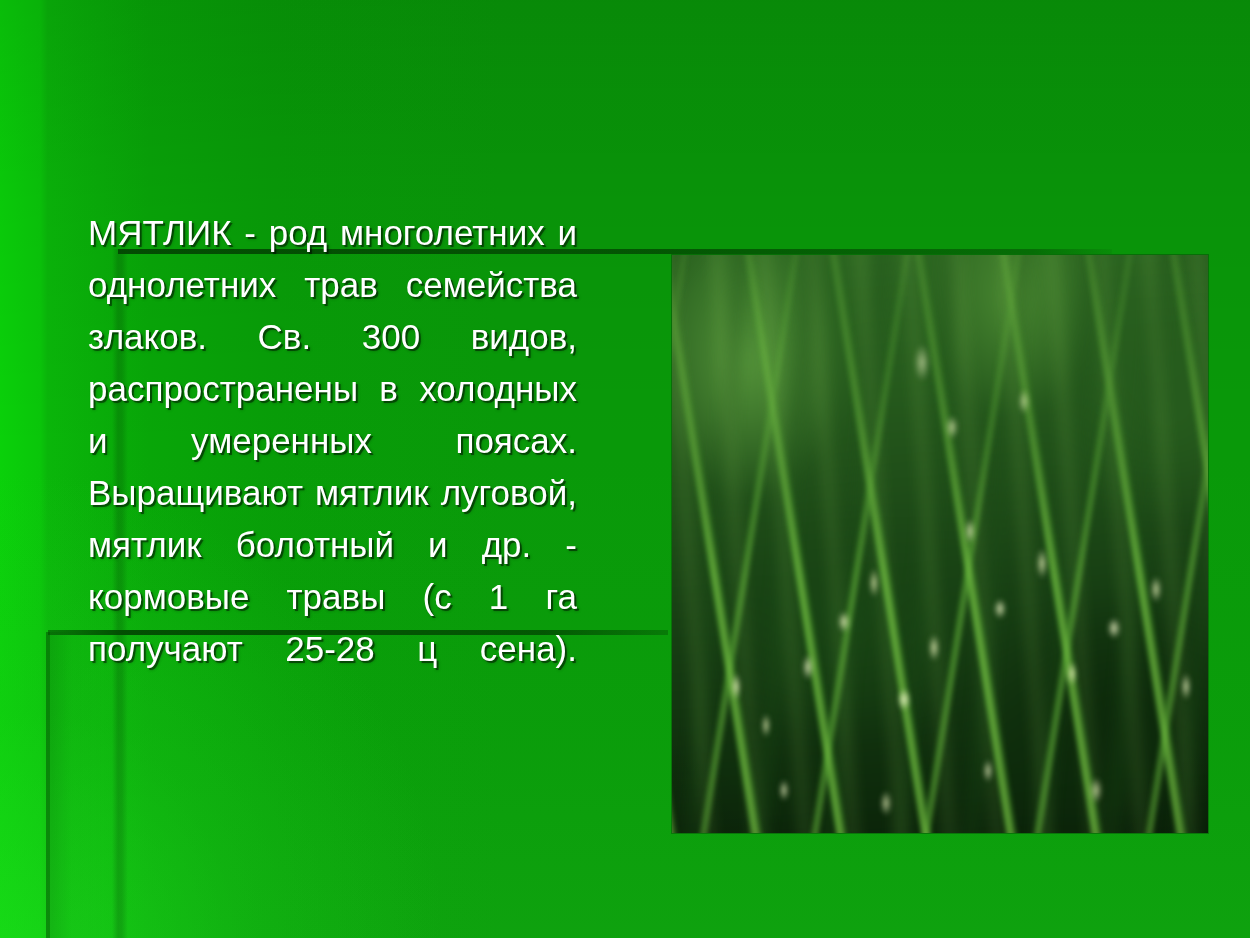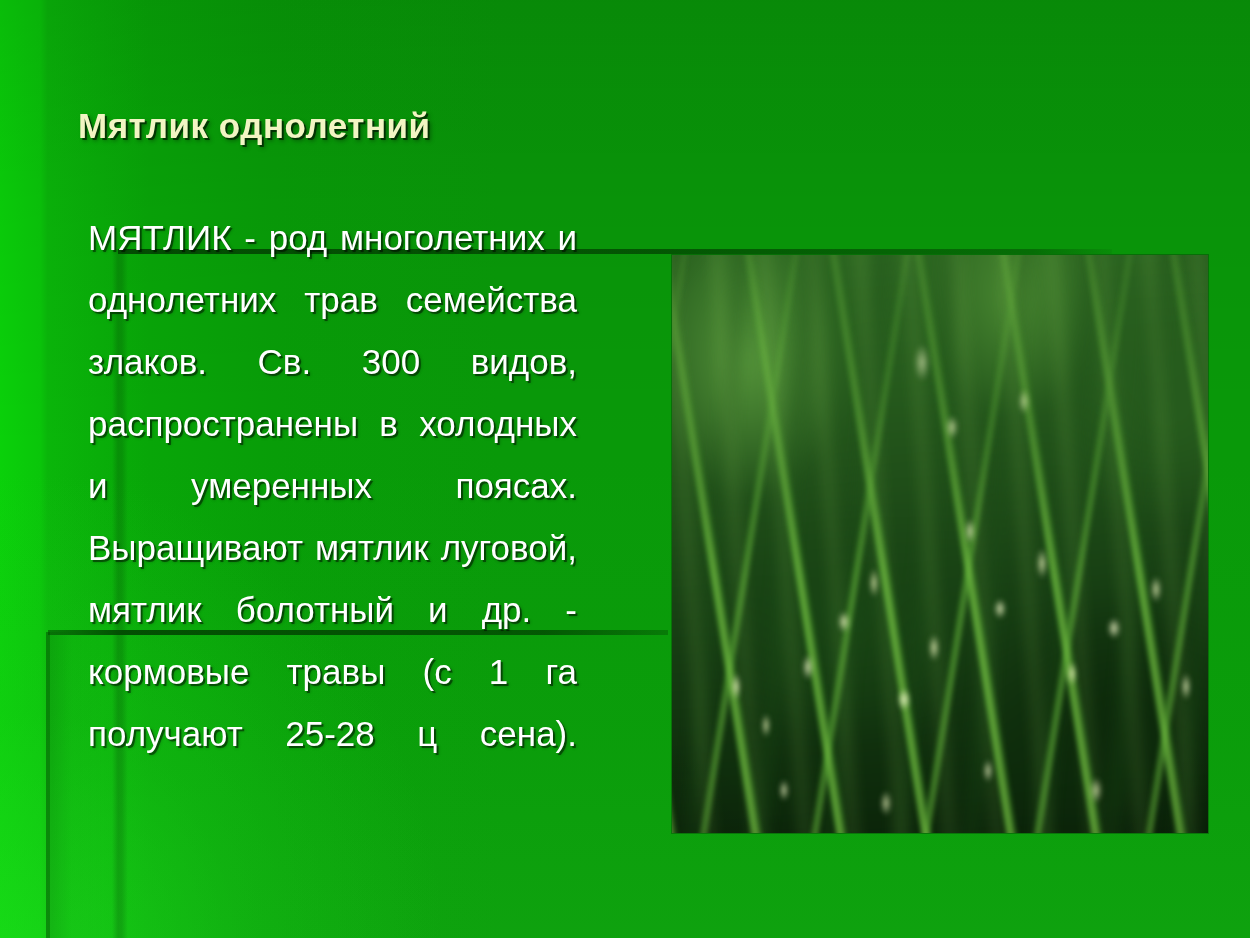--- a/index.html
+++ b/index.html
@@ -135,21 +135,21 @@
   
   .body-block {
     position: absolute;
     left: 88px;
     top: 207px;
     width: 489px;
     text-align: justify;
     text-align-last: justify;
     color: #ffffff;
     font-size: 35px;
-    line-height: 62px;
+    line-height: 52px;
     text-shadow:
        2px 2px 0 rgba(0,0,0,0.42),
        2px 2px 3px rgba(0,0,0,0.30);
     text-indent: 0;
     hyphens: none;
   }
   .body-block .para {
     display: block;
   }
 
@@ -252,21 +252,20 @@
   <div class="bg-vert"></div>
   <div class="bg-glow"></div>
 
   <div class="panel-left"></div>
   <div class="panel-left-cap"></div>
   <div class="riser-shadow"></div>
 
   <div class="rule-top"></div>
   <div class="rule-mid"></div>
 
-  <div class="title">Мятлик однолетний</div>
 
   <div class="body-block">
     <span class="para">МЯТЛИК - род многолетних и однолетних трав семейства злаков. Св. 300 видов, распространены в холодных и умеренных поясах. Выращивают мятлик луговой, мятлик болотный и др. - кормовые травы (с 1 га получают 25-28 ц сена).</span>
   </div>
 
   <div class="photo" title="Фотография травы мятлика с соцветиями">
     <div class="layer ph-back"></div>
     <div class="layer ph-soft"></div>
     <div class="layer ph-blades"></div>
     <div class="layer ph-seeds"></div>

